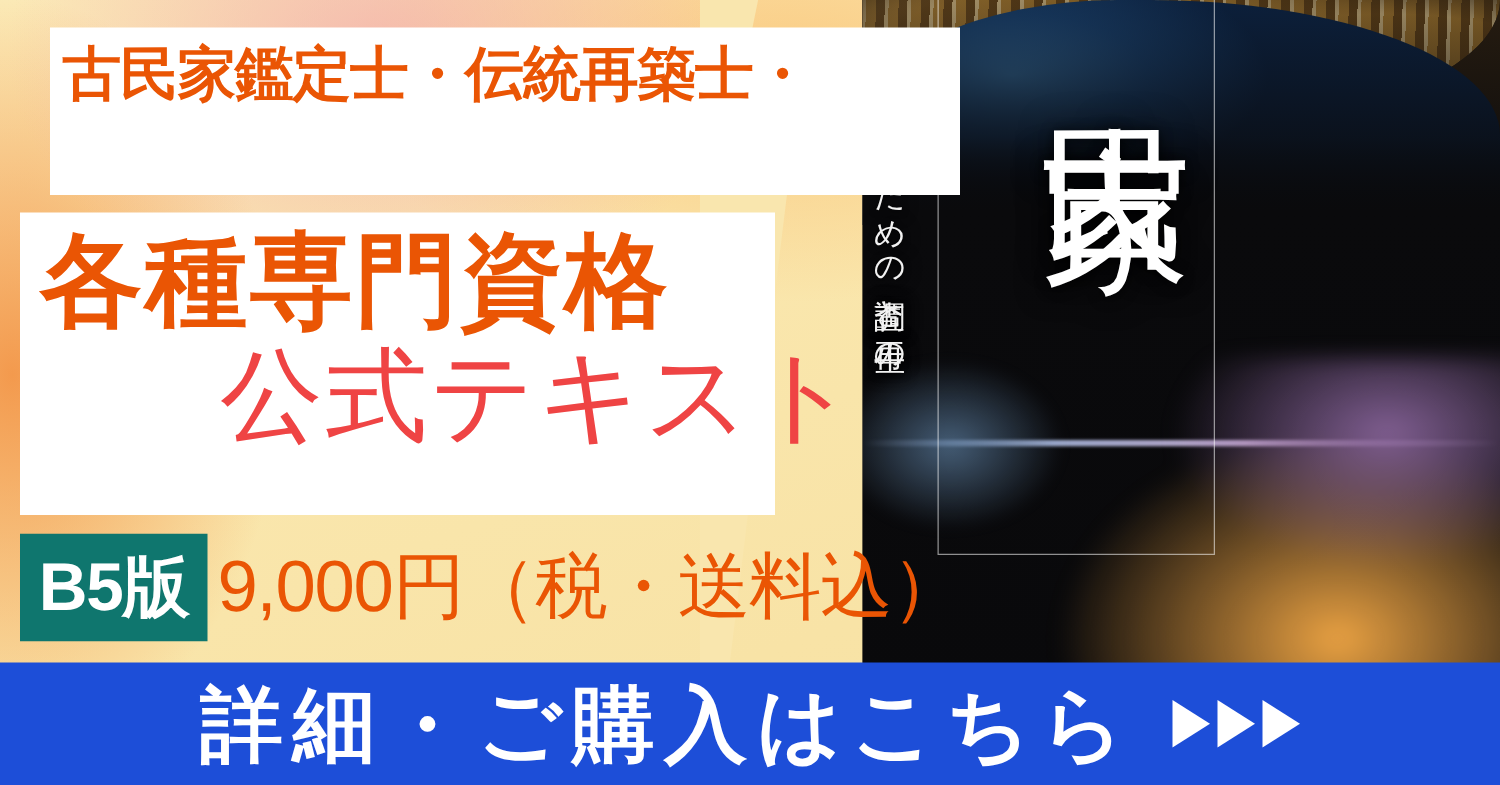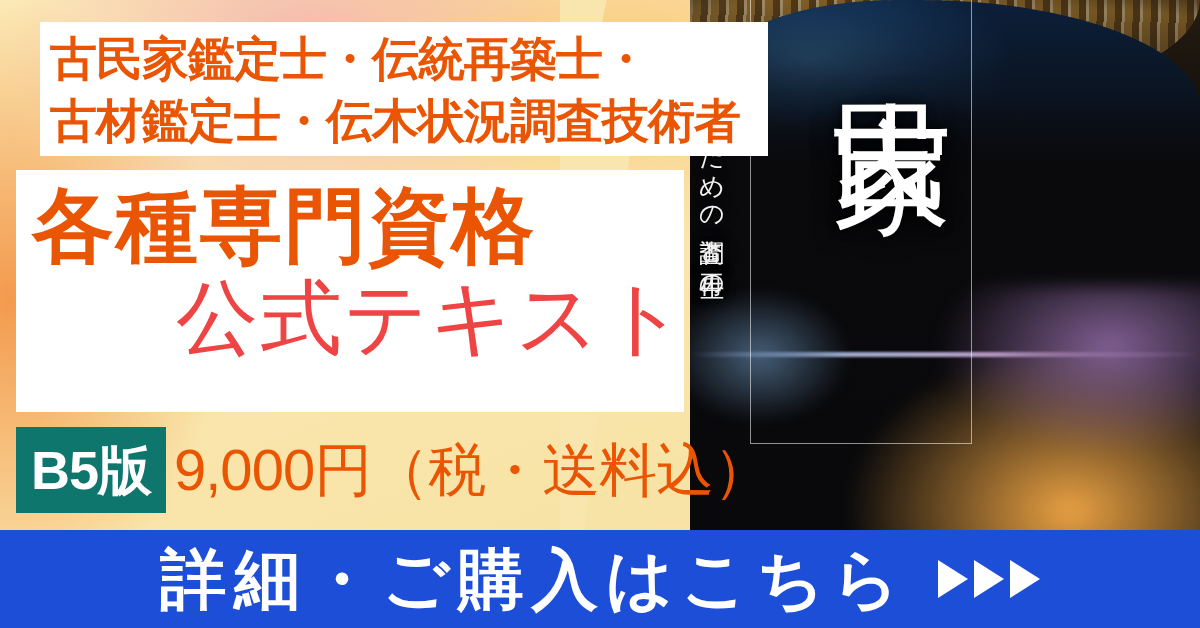--- a/index.html
+++ b/index.html
@@ -224,21 +224,21 @@
     font-weight:700;
     line-height:1.32;
     letter-spacing:-1px;
     white-space:nowrap;
   }
 
   
   .panel-main {
     position:absolute;
     left:16px; top:170px;
-    width:668px; height:242px;
+    width:604px; height:242px;
     background:#ffffff;
   }
   .headline-1 {
     position:absolute;
     left:16px; top:8px;
     color:#ea5504;
     font-size:82px;
     font-weight:700;
     line-height:1.18;
     letter-spacing:2px;
@@ -340,21 +340,20 @@
 
     <div class="cover-title">古民家</div>
   </div>
 
   <div class="wedge-2"></div>
   <div class="wedge"></div>
 
   <div class="panel-top">
     <div class="lines">
       <div>古民家鑑定士・伝統再築士・</div>
-      <div>古材鑑定士・伝木状況調査技術者</div>
     </div>
   </div>
 
   <div class="panel-main">
     <div class="headline-1">各種専門資格</div>
     <div class="headline-2">公式テキスト</div>
   </div>
 
   <div class="price-row">
     <div class="size-badge">B5版</div>

